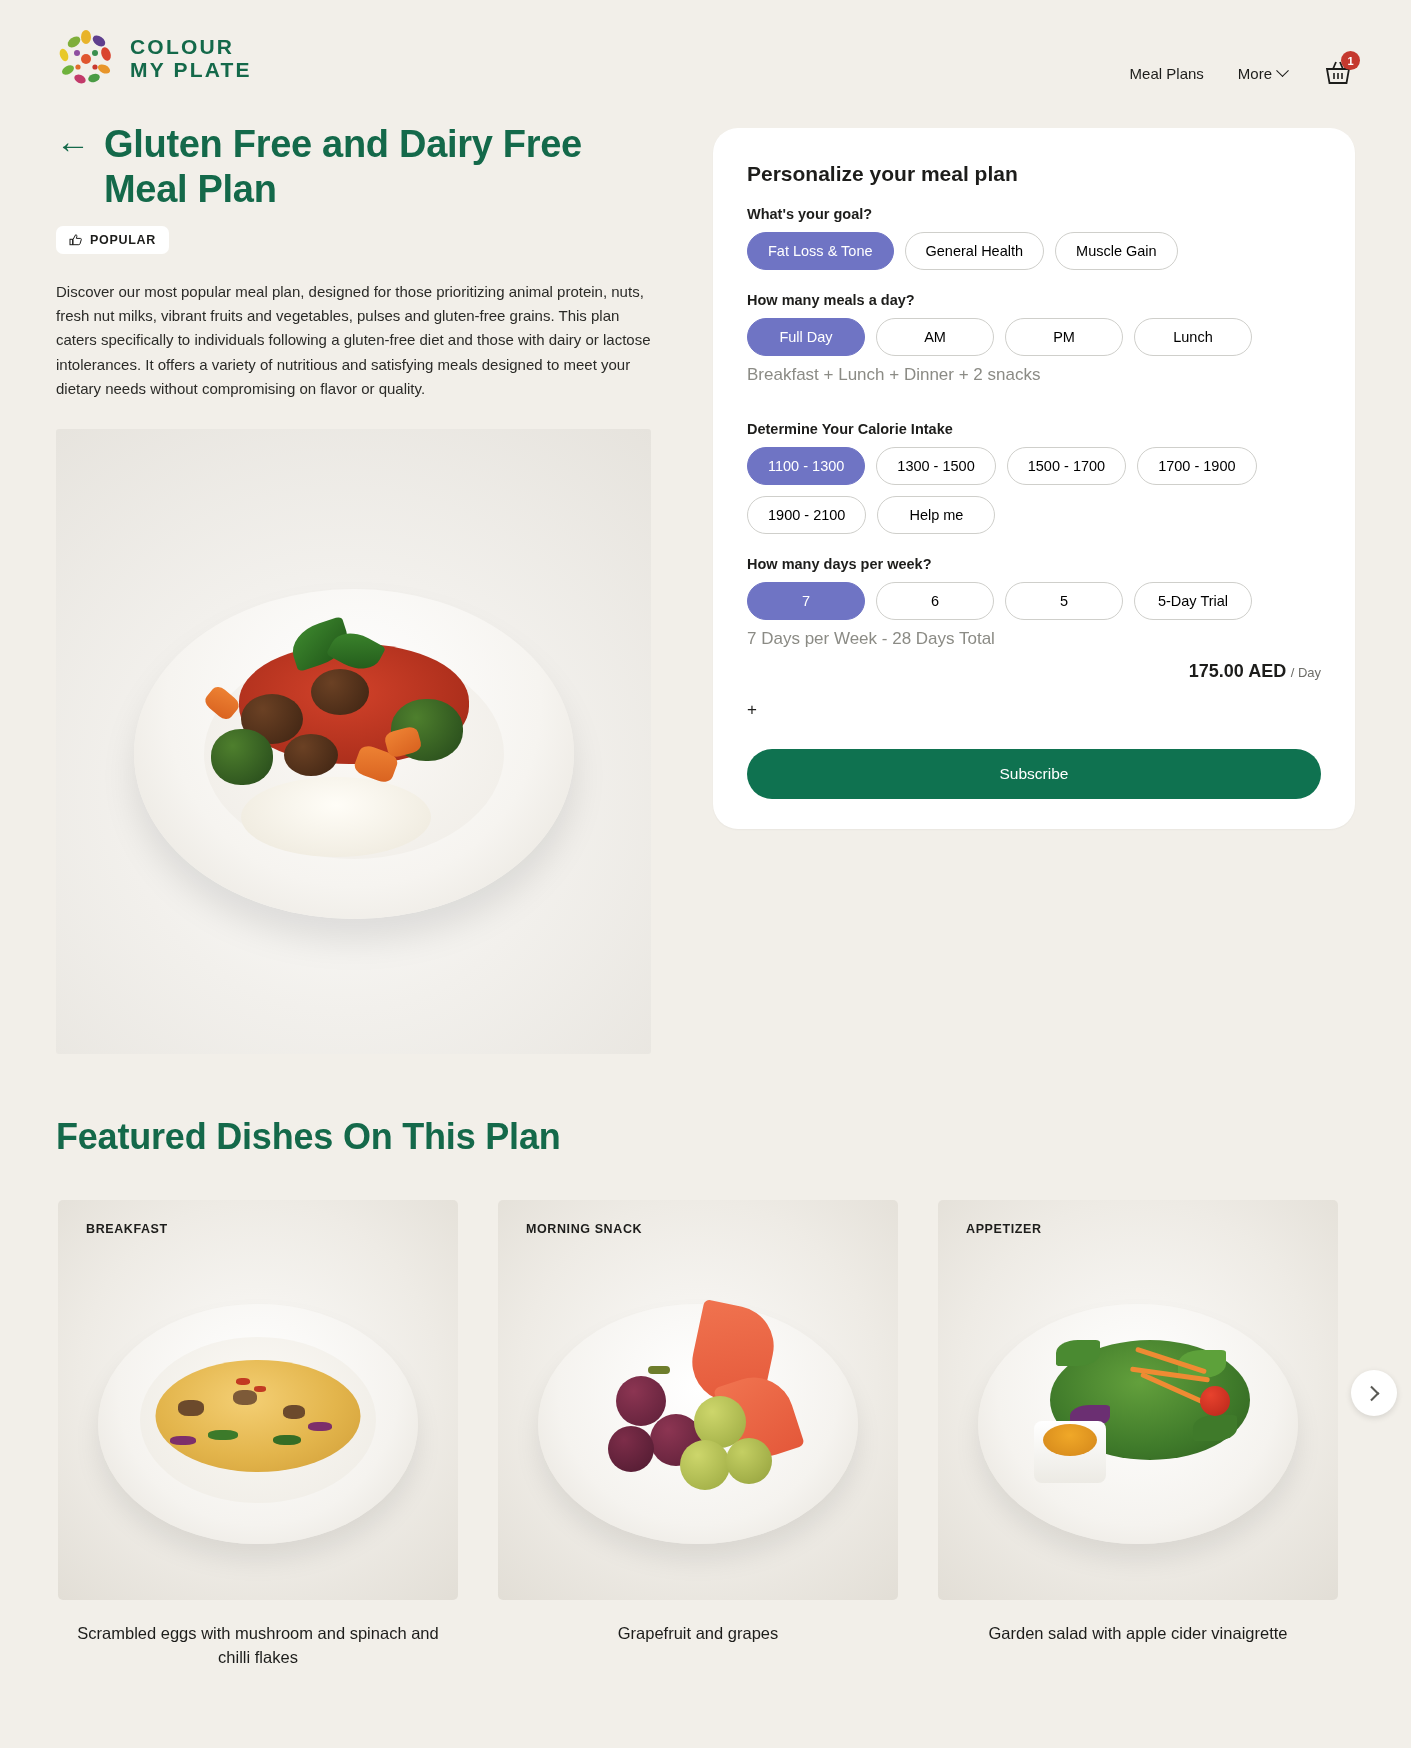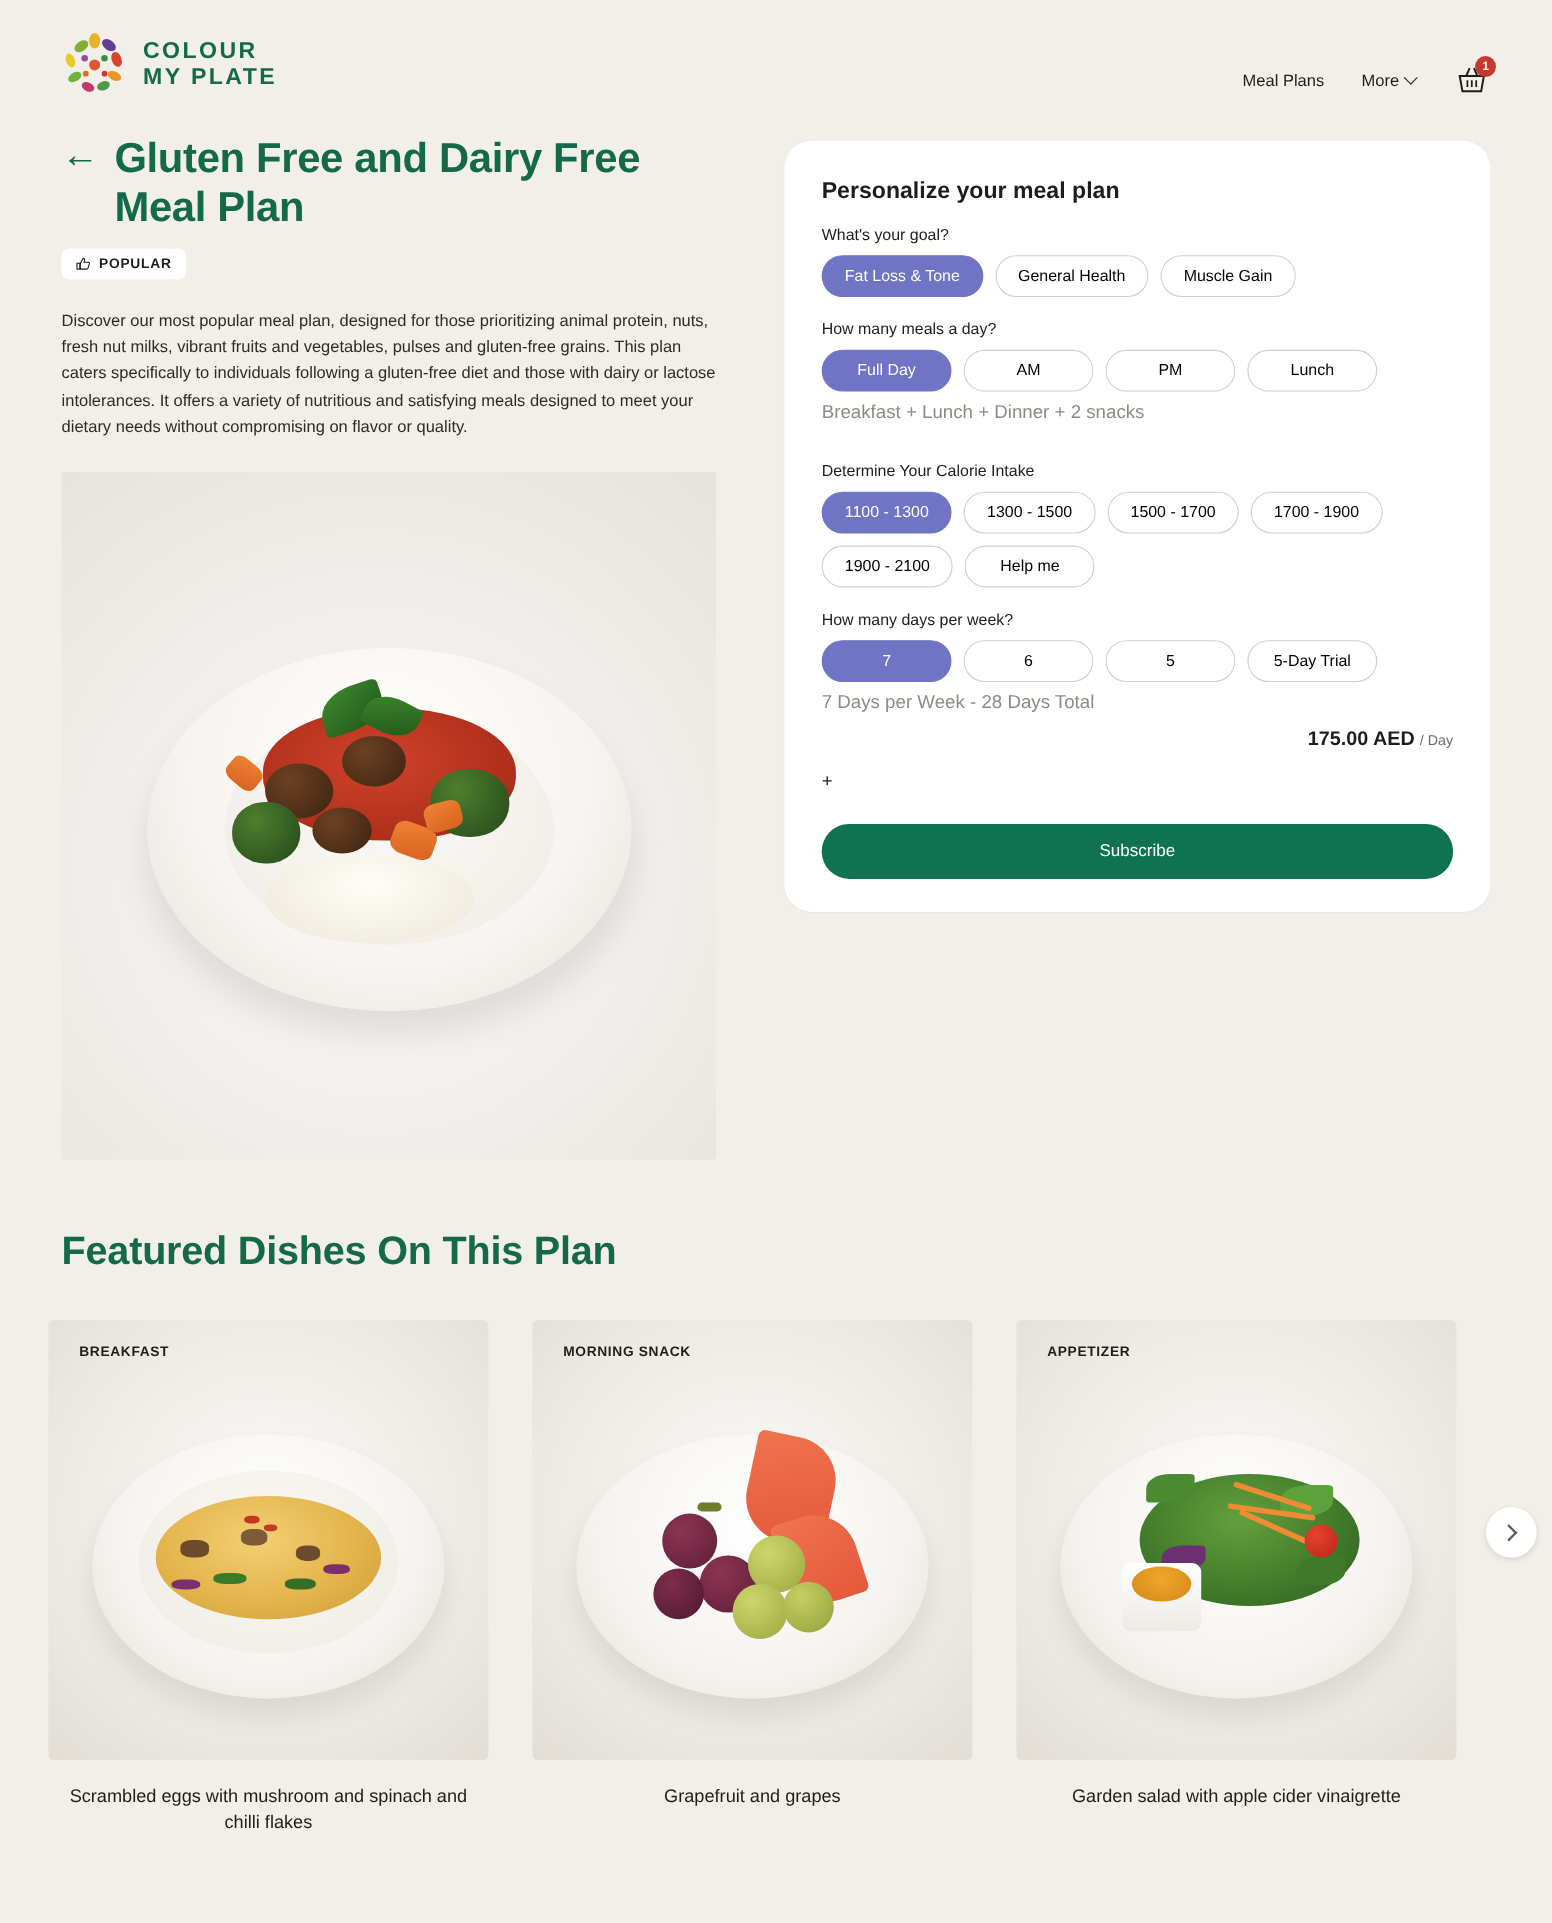--- a/index.html
+++ b/index.html
@@ -94,21 +94,21 @@
   .veg-c { position: absolute; border-radius: 30%; background: linear-gradient(160deg,#ef8434,#d8611f); }
   .basil { position: absolute; border-radius: 60% 10% 60% 10%; background: linear-gradient(150deg,#3f8b2f,#1f5418); }
 
   
   .panel {
     width: 668px; background: #fff; border-radius: 25px;
     padding: 34px 34px 30px 34px; margin-top: 6px;
     box-shadow: 0 1px 2px rgba(0,0,0,0.04);
   }
   .panel-title { font-size: 21px; font-weight: 700; margin-bottom: 20px; }
-  .q-label { font-size: 14.5px; font-weight: 400; margin-bottom: 10px; margin-top: 6px; }
+  .q-label { font-size: 14.5px; font-weight: 700; margin-bottom: 10px; margin-top: 6px; }
   .q-label.spaced { margin-top: 22px; }
   .opts { display: flex; flex-wrap: wrap; gap: 11px; }
   .opt {
     border: 1px solid #cfcfcb; border-radius: 22px; padding: 10px 20px;
     font-size: 14.5px; background: #fff; cursor: pointer; white-space: nowrap;
     min-width: 0;
   }
   .opt.sel { background: #6f74c4; border-color: #6f74c4; color: #fff; }
   .hint { font-size: 17px; color: #8b8b85; margin-top: 9px; }
   .divider-space { height: 14px; }
@@ -123,21 +123,21 @@
     margin-top: 26px; width: 100%; background: #0f7250; color: #fff; border: none;
     border-radius: 26px; padding: 16px 0; font-size: 15.5px; cursor: pointer;
     font-family: "Liberation Sans", sans-serif;
   }
 
   
   .featured-title {
     margin: 62px 0 0 56px; font-size: 36px; color: #14694a; font-weight: 700; letter-spacing: -0.2px;
   }
   .cards {
-    display: flex; gap: 40px; padding: 42px 56px 0 44px; position: relative;
+    display: flex; gap: 40px; padding: 42px 56px 0 58px; position: relative;
   }
   .card { width: 400px; }
   .card-img {
     width: 400px; height: 400px; border-radius: 5px; position: relative; overflow: hidden;
     background: radial-gradient(circle at 50% 45%, #fbfaf8 0%, #eeebe5 60%, #e2ded6 100%);
   }
   .card-tag {
     position: absolute; top: 22px; left: 28px; font-size: 12.5px; font-weight: 700;
     letter-spacing: 0.6px; z-index: 4;
   }

